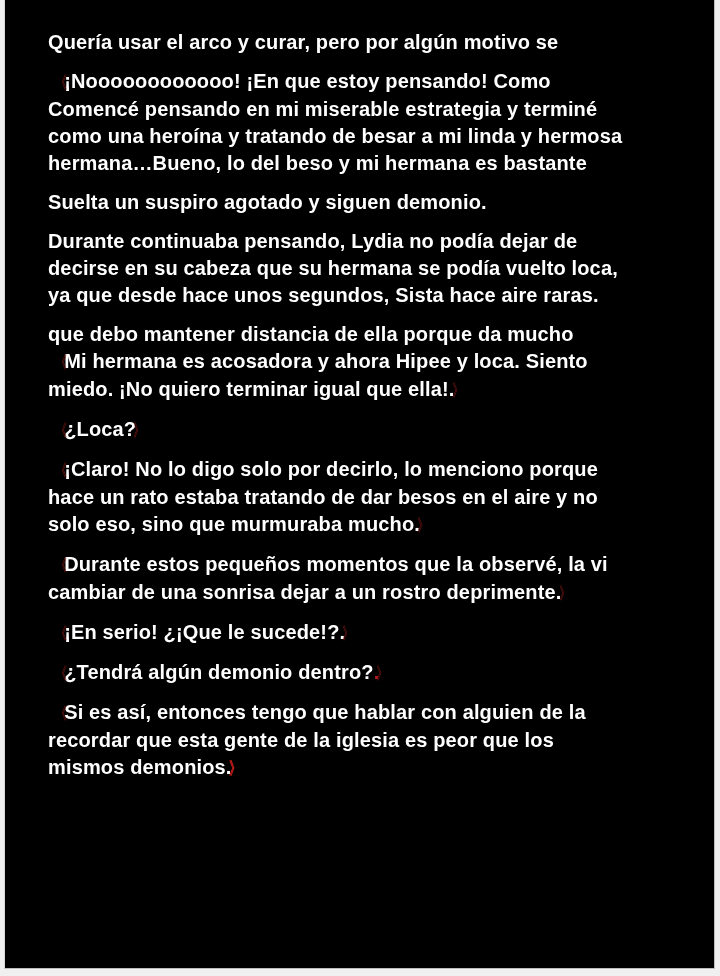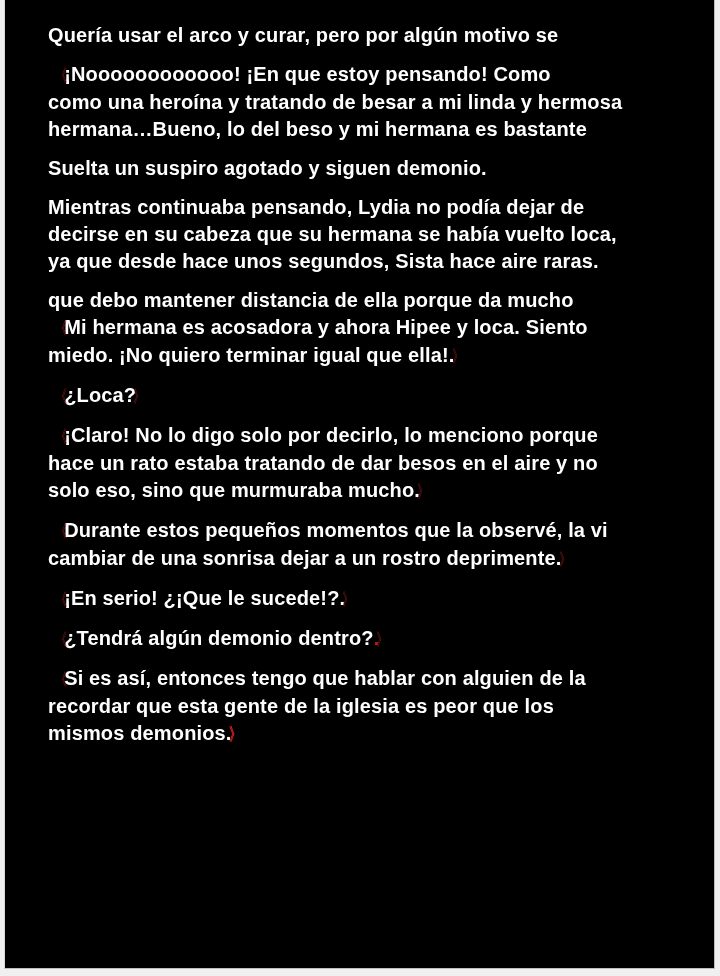--- a/index.html
+++ b/index.html
@@ -31,21 +31,21 @@
       top: 22px;
       width: 640px;
       color: #ffffff;
       font-family: "Liberation Sans", "DejaVu Sans", sans-serif;
       font-size: 20px;
       font-weight: bold;
       line-height: 27px;
       letter-spacing: 0.15px;
     }
     .para {
-      margin: 0 0 12px 0;
+      margin: 7px 0 12px 0;
       white-space: normal;
     }
     .para.dialogue {
       text-indent: 0;
     }
     .br {
       color: #8e1b17;
       font-weight: normal;
       font-family: "DejaVu Sans", sans-serif;
       font-size: 17px;
@@ -77,31 +77,32 @@
 
 <div class="page">
   <div class="content">
 
     <p class="para">
       <span class="line">Quería usar el arco y curar, pero por algún motivo se</span>
     </p>
 
     <p class="para dialogue">
       <span class="line"><span class="br open">《</span><span>¡Noooooooooooo! ¡En que estoy pensando! Como</span></span>
+      <span class="line">Comencé pensando en mi miserable estrategia y terminé</span>
       <span class="line">como una heroína y tratando de besar a mi linda y hermosa</span>
       <span class="line">hermana…Bueno, lo del beso y mi hermana es bastante</span>
     </p>
 
     <p class="para">
       <span class="line">Suelta un suspiro agotado y siguen demonio.</span>
     </p>
 
     <p class="para">
-      <span class="line">Mientras continuaba pensando, Lydia no podía dejar de</span>
-      <span class="line">decirse en su cabeza que su hermana se había vuelto loca,</span>
+      <span class="line">Durante continuaba pensando, Lydia no podía dejar de</span>
+      <span class="line">decirse en su cabeza que su hermana se podía vuelto loca,</span>
       <span class="line">ya que desde hace unos segundos, Sista hace aire raras.</span>
     </p>
 
     <p class="para dialogue">
       <span class="line">que debo mantener distancia de ella porque da mucho</span>
       <span class="line"><span class="br open">《</span><span>Mi hermana es acosadora y ahora Hipee y loca. Siento</span></span>
       <span class="line"><span>miedo. ¡No quiero terminar igual que ella!.</span><span class="br close">》</span></span>
     </p>
 
     <p class="para dialogue">

